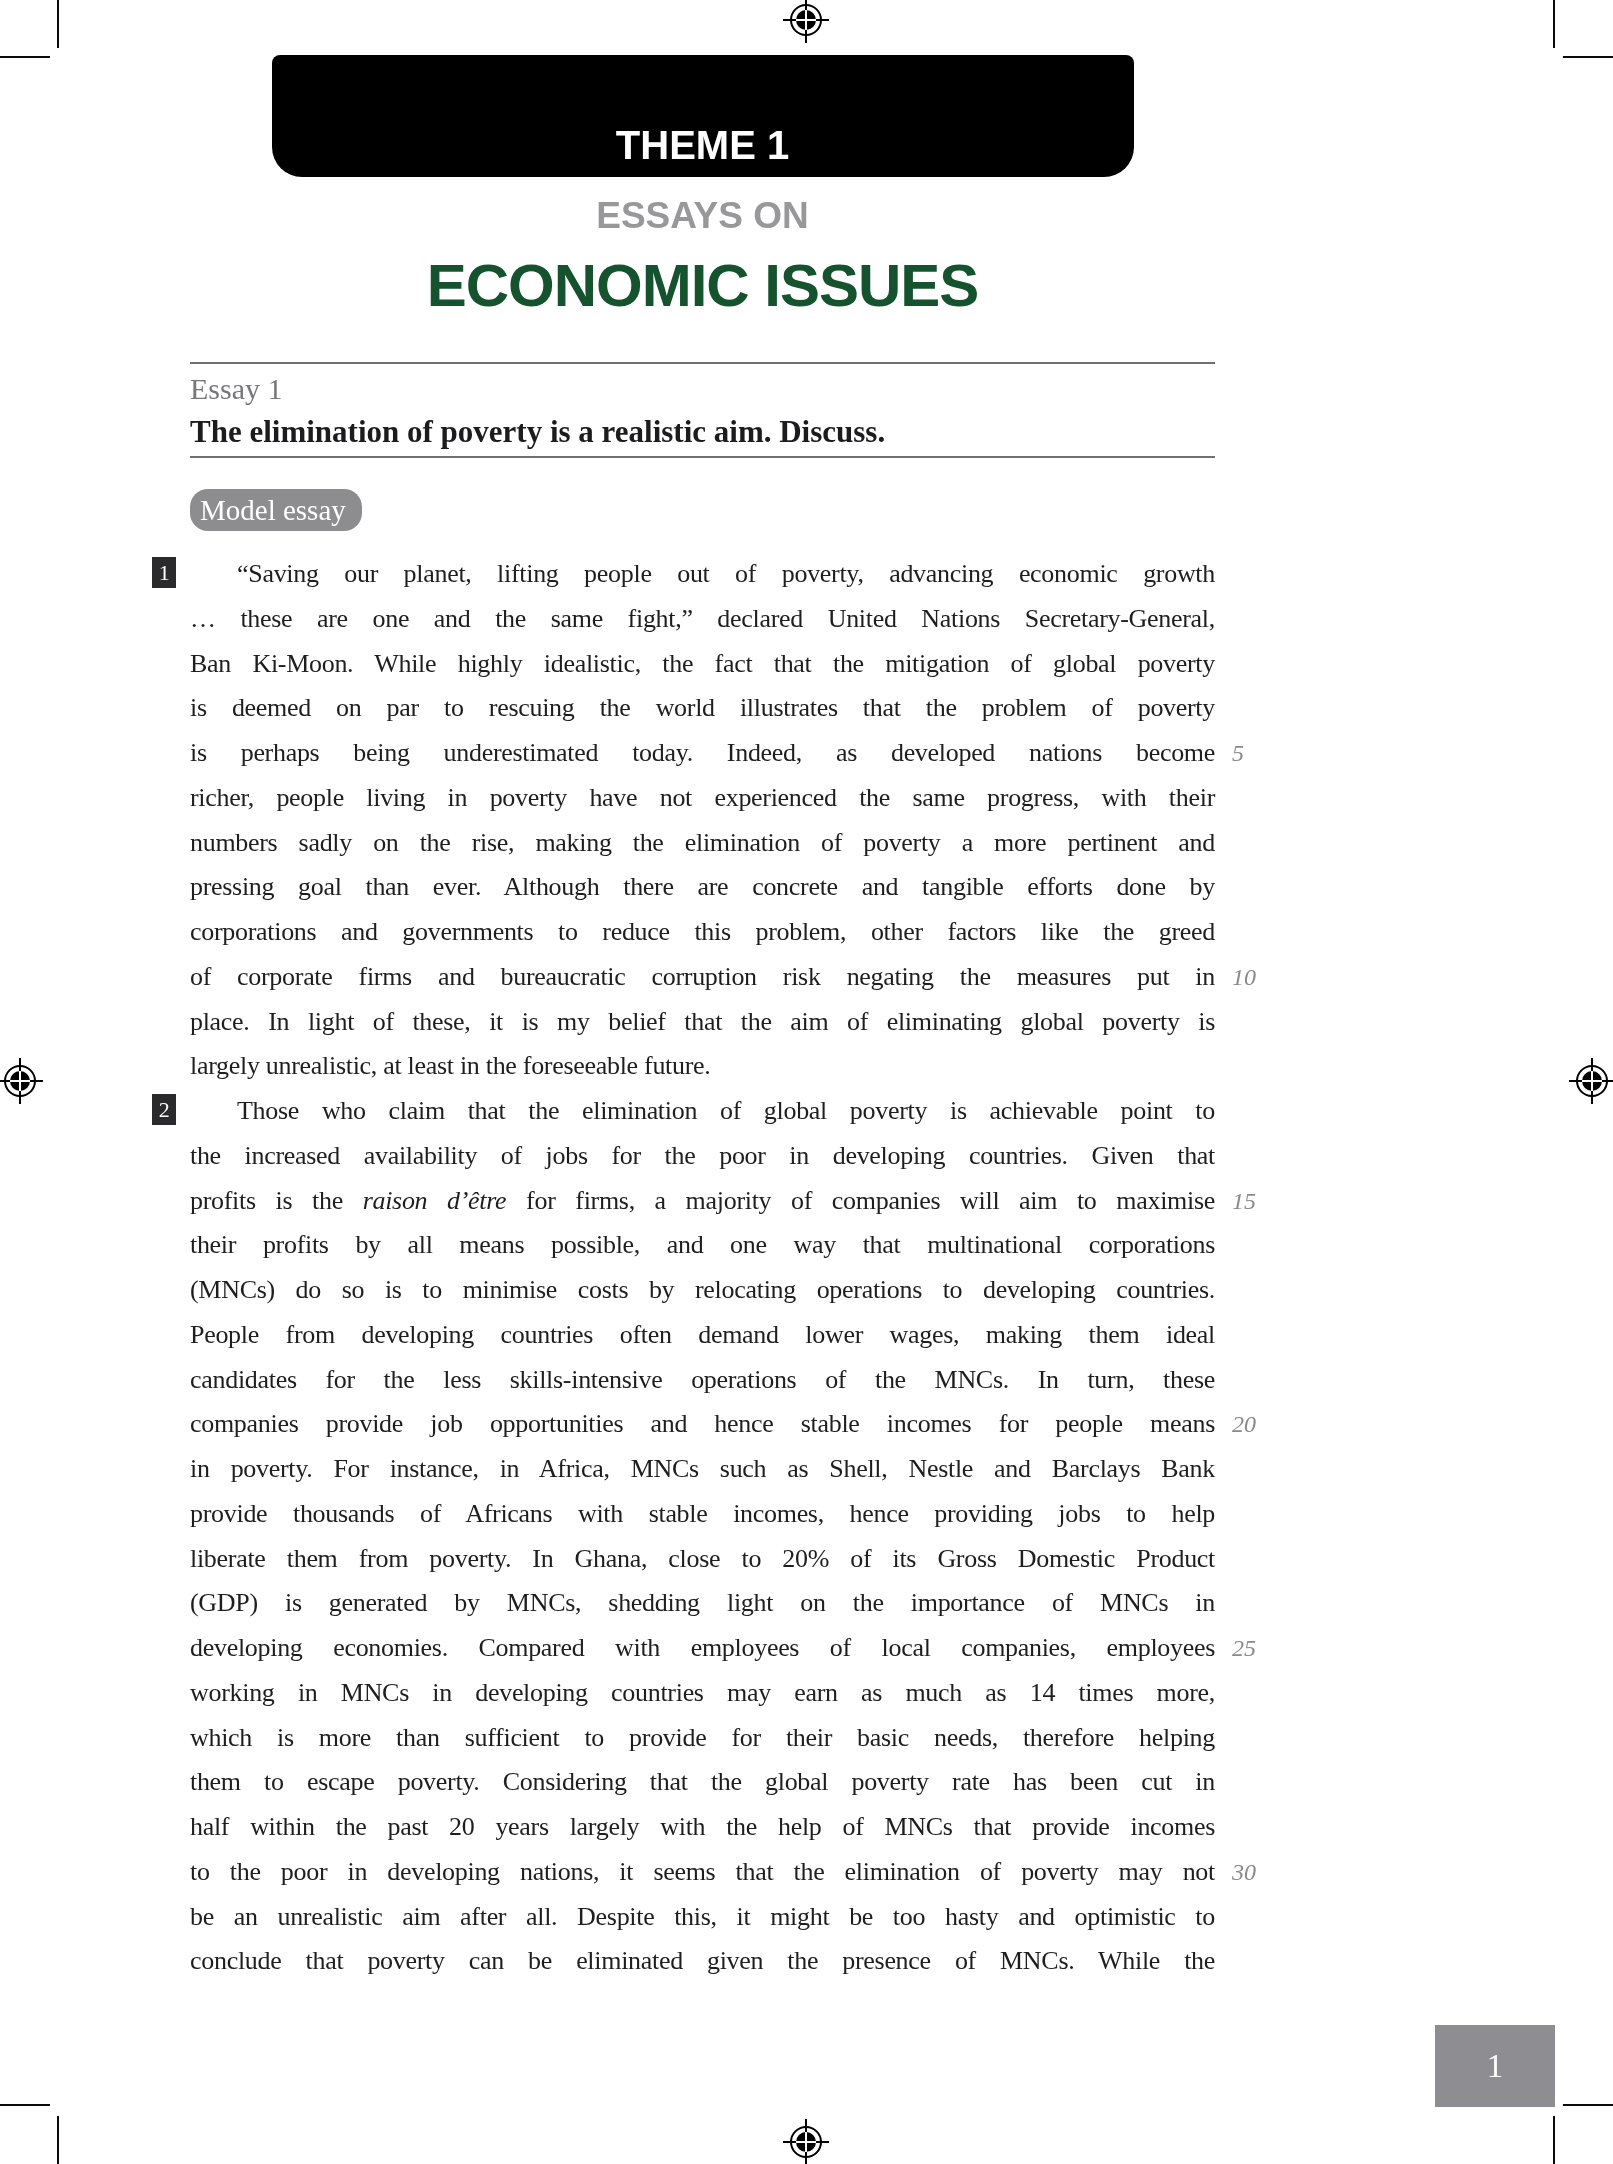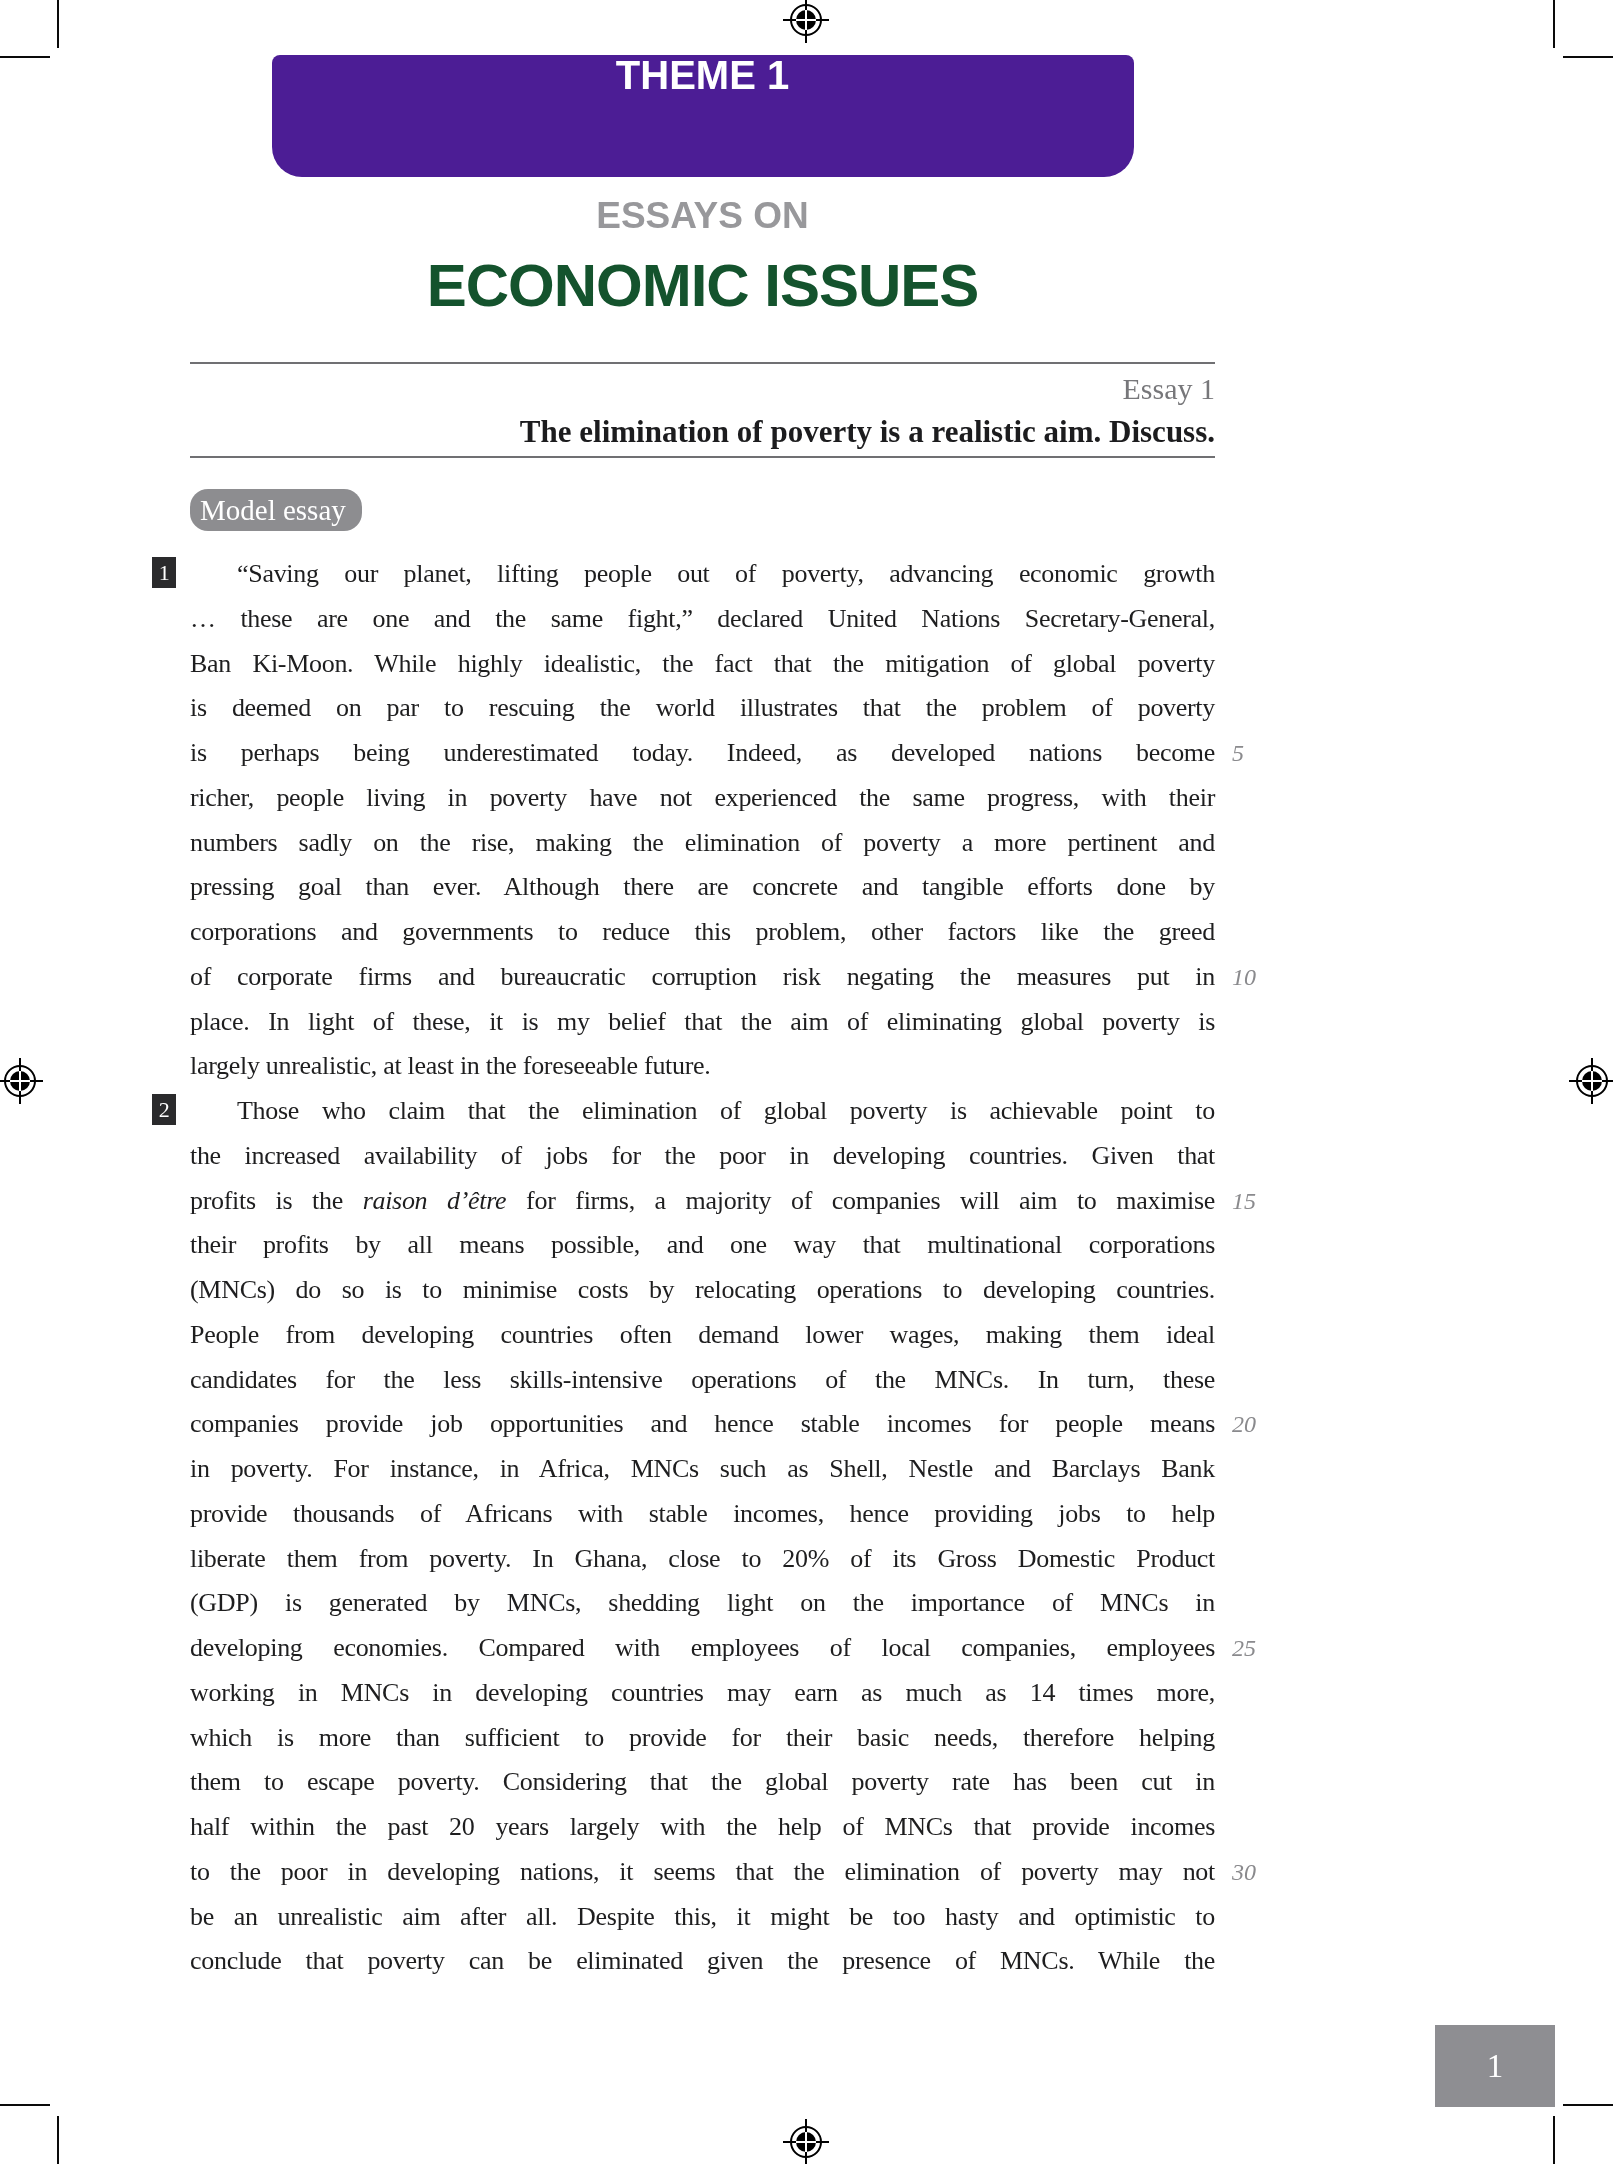--- a/index.html
+++ b/index.html
@@ -23,24 +23,24 @@
   
   .header-col {
     position: absolute;
     left: 190px; top: 0;
     width: 1025px;
     text-align: center;
   }
   .banner {
     margin: 55px auto 0 auto;
     width: 862px; height: 122px;
-    background: #4c1d95;
+    background: #000000;
     border-radius: 8px 8px 30px 30px;
     display: flex;
-    align-items: flex-start;
+    align-items: flex-end;
     justify-content: center;
     box-sizing: border-box;
     padding-bottom: 12px;
   }
   .banner-label {
     font-family: "Liberation Sans", sans-serif;
     font-weight: bold;
     font-size: 40px;
     color: #ffffff;
     letter-spacing: 0px;
@@ -67,21 +67,20 @@
 
   
   .essay-head {
     position: absolute;
     left: 190px; top: 362px;
     width: 1025px;
     border-top: 2px solid #707073;
     border-bottom: 2px solid #707073;
     box-sizing: border-box;
     padding: 8px 0 6px 0;
-    text-align: right;
   }
   .essay-number {
     font-size: 30px;
     color: #77777a;
     line-height: 34px;
   }
   .essay-question {
     margin-top: 8px;
     font-size: 31px;
     font-weight: bold;

